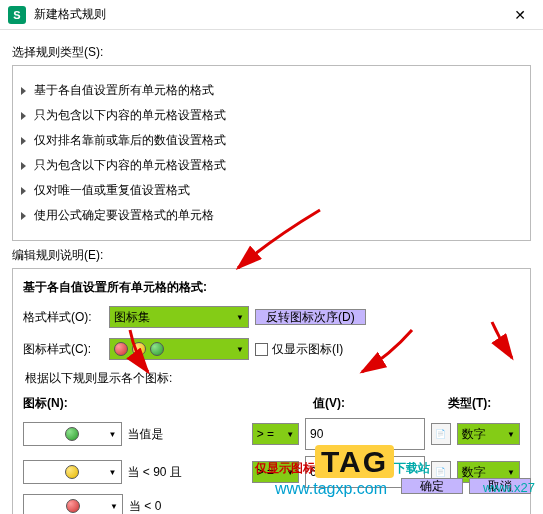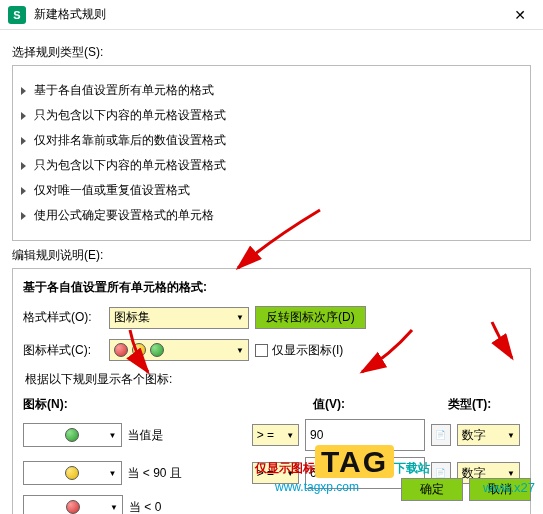--- a/index.html
+++ b/index.html
@@ -17,26 +17,26 @@
 .rule-list { border: 1px solid #bbb; padding: 12px 8px; }
 .rule-item { display: flex; align-items: center; padding: 4px 0; cursor: pointer; }
 .tri { display: inline-block; width: 0; height: 0; border-top: 4px solid transparent; border-bottom: 4px solid transparent; border-left: 5px solid #555; margin-right: 8px; }
 
 .edit-panel { border: 1px solid #bbb; padding: 10px; margin-top: 4px; position: relative; }
 .panel-title { font-weight: bold; margin-bottom: 10px; }
 
 .row { display: flex; align-items: center; margin-bottom: 10px; gap: 6px; }
 .row-label { width: 80px; }
 
-.combo { display: inline-flex; align-items: center; border: 1px solid #888; height: 22px; background: #fef9c3; padding: 0 4px; cursor: pointer; position: relative; }
+.combo { display: inline-flex; align-items: center; border: 1px solid #888; height: 22px; background: #84cc16; padding: 0 4px; cursor: pointer; position: relative; }
 .combo .arrow { margin-left: auto; font-size: 8px; }
 .combo-format { width: 140px; }
 .combo-icon-style { width: 140px; justify-content: flex-start; }
 
-.btn { border: 1px solid #888; background: #84cc16; height: 23px; padding: 0 10px; cursor: pointer; display: inline-flex; align-items: center; }
+.btn { border: 1px solid #888; background: #c4b5fd; height: 16px; padding: 0 10px; cursor: pointer; display: inline-flex; align-items: center; }
 
 .checkbox-wrap { display: inline-flex; align-items: center; gap: 4px; cursor: pointer; }
 .checkbox { width: 13px; height: 13px; border: 1px solid #666; background: #fff; }
 
 .subtext { margin: 8px 2px; }
 
 .cols-header { display: flex; margin-bottom: 6px; font-weight: bold; }
 .col-icon-h { width: 110px; }
 .col-cond-h { width: 130px; }
 .col-op-h { width: 50px; }
@@ -56,21 +56,21 @@
 .val-input { width: 120px; height: 32px; border: 1px solid #888; padding: 0 4px; }
 .ref-btn { width: 20px; height: 22px; border: 1px solid #888; background: #f5f5f5; display: flex; align-items: center; justify-content: center; cursor: pointer; font-size: 9px; }
 .type-combo { width: 64px; }
 
 .tri-circles { display: flex; gap: 4px; }
 
 .watermark1 { position: absolute; left: 255px; top: 445px; font-size: 26px; font-weight: bold; }
 .watermark1 .red { color: #c00; }
 .watermark1 .tag { background: #ffd040; color: #111; padding: 0 6px; border-radius: 4px; font-size: 30px; letter-spacing: 2px; }
 .watermark1 .tail { color: #0aa; }
-.watermark2 { position: absolute; left: 275px; top: 480px; color: #00a0d0; font-size: 12px; }
+.watermark2 { position: absolute; left: 275px; top: 480px; color: #00a0d0; font-size: 16px; }
 .watermark3 { position: absolute; right: 8px; top: 480px; color: #0aa; font-size: 13px; }
 
 .footer-btns { position: absolute; right: 12px; top: 478px; display: flex; gap: 6px; }
 .footer-btns .btn { width: 62px; justify-content: center; }
 
 
 .arrow-svg { position: absolute; pointer-events: none; }
 </style>
 </head>
 <body>

